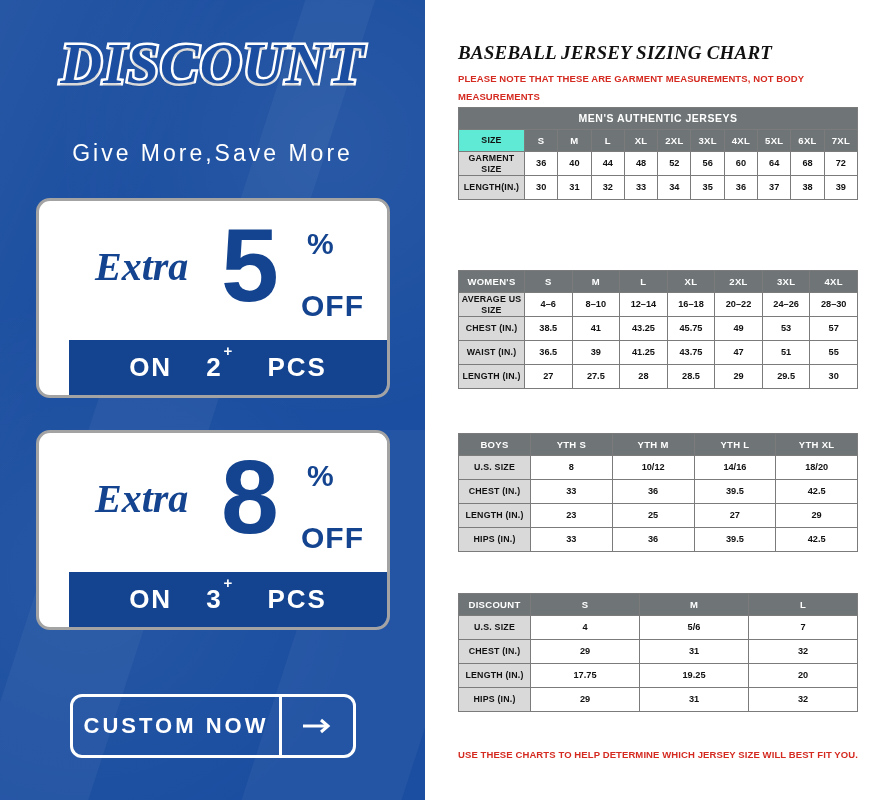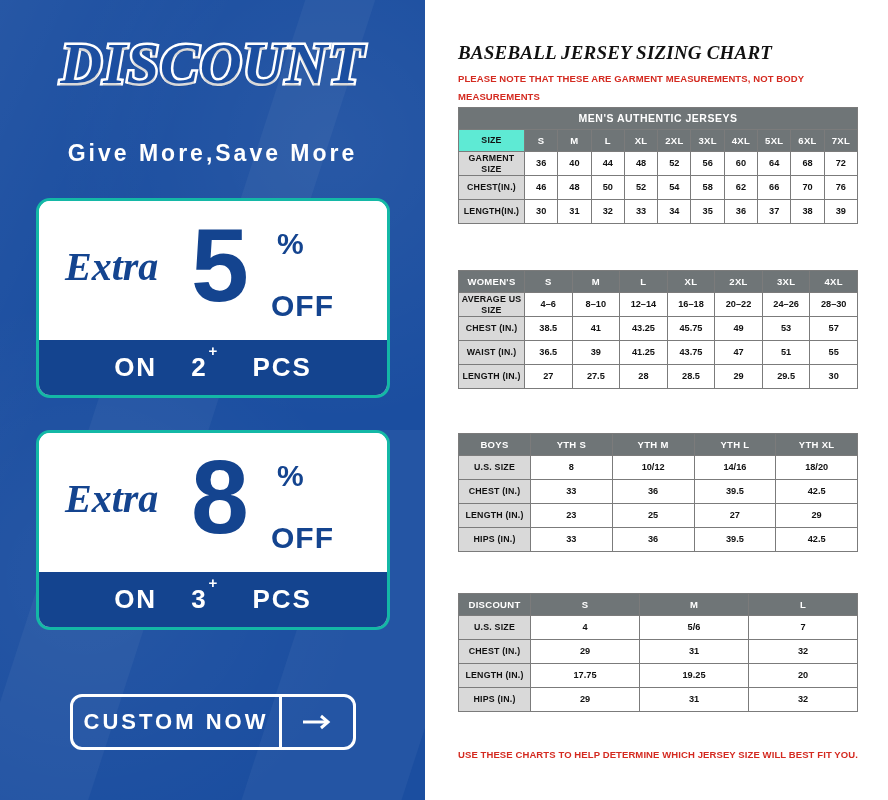--- a/index.html
+++ b/index.html
@@ -53,32 +53,33 @@
     paint-order: stroke fill;
     text-shadow: 0 3px 0 rgba(0,0,0,0.15);
   }
   .tagline {
     position: absolute;
     left: 0; top: 140px;
     width: 425px;
     text-align: center;
     color: #ffffff;
     font-size: 23px;
-    font-weight: bold;
+    font-weight: normal;
     letter-spacing: 3px;
   }
 
   .offer-card {
     position: absolute;
     left: 36px;
     width: 354px;
-    border: 3px solid #14b8a6;
+    border: 3px solid #a3a3a3;
     border-radius: 14px;
     overflow: hidden;
     background: #ffffff;
+    padding-left: 30px;
   }
   .offer-card.one { top: 198px; height: 200px; }
   .offer-card.two { top: 430px; height: 200px; }
 
   .offer-top {
     position: relative;
     height: 139px;
     background: #ffffff;
   }
   .offer-extra {
@@ -131,21 +132,21 @@
   .offer-bottom .qty sup {
     font-size: 15px;
     position: relative;
     top: -10px;
     left: 1px;
   }
 
   .custom-btn {
     position: absolute;
     left: 70px; top: 694px;
-    width: 286px; height: 56px;
+    width: 286px; height: 64px;
     border: 3px solid #ffffff;
     border-radius: 12px;
     display: flex;
     align-items: center;
     background: transparent;
   }
   .custom-btn .label {
     flex: 1;
     text-align: center;
     color: #ffffff;
@@ -336,33 +337,20 @@
             <td class="val">44</td>
             <td class="val">48</td>
             <td class="val">52</td>
             <td class="val">56</td>
             <td class="val">60</td>
             <td class="val">64</td>
             <td class="val">68</td>
             <td class="val">72</td>
           </tr>
           <tr>
-            <td class="lbl">CHEST(IN.)</td>
-            <td class="val">46</td>
-            <td class="val">48</td>
-            <td class="val">50</td>
-            <td class="val">52</td>
-            <td class="val">54</td>
-            <td class="val">58</td>
-            <td class="val">62</td>
-            <td class="val">66</td>
-            <td class="val">70</td>
-            <td class="val">76</td>
-          </tr>
-          <tr>
             <td class="lbl">LENGTH(IN.)</td>
             <td class="val">30</td>
             <td class="val">31</td>
             <td class="val">32</td>
             <td class="val">33</td>
             <td class="val">34</td>
             <td class="val">35</td>
             <td class="val">36</td>
             <td class="val">37</td>
             <td class="val">38</td>

